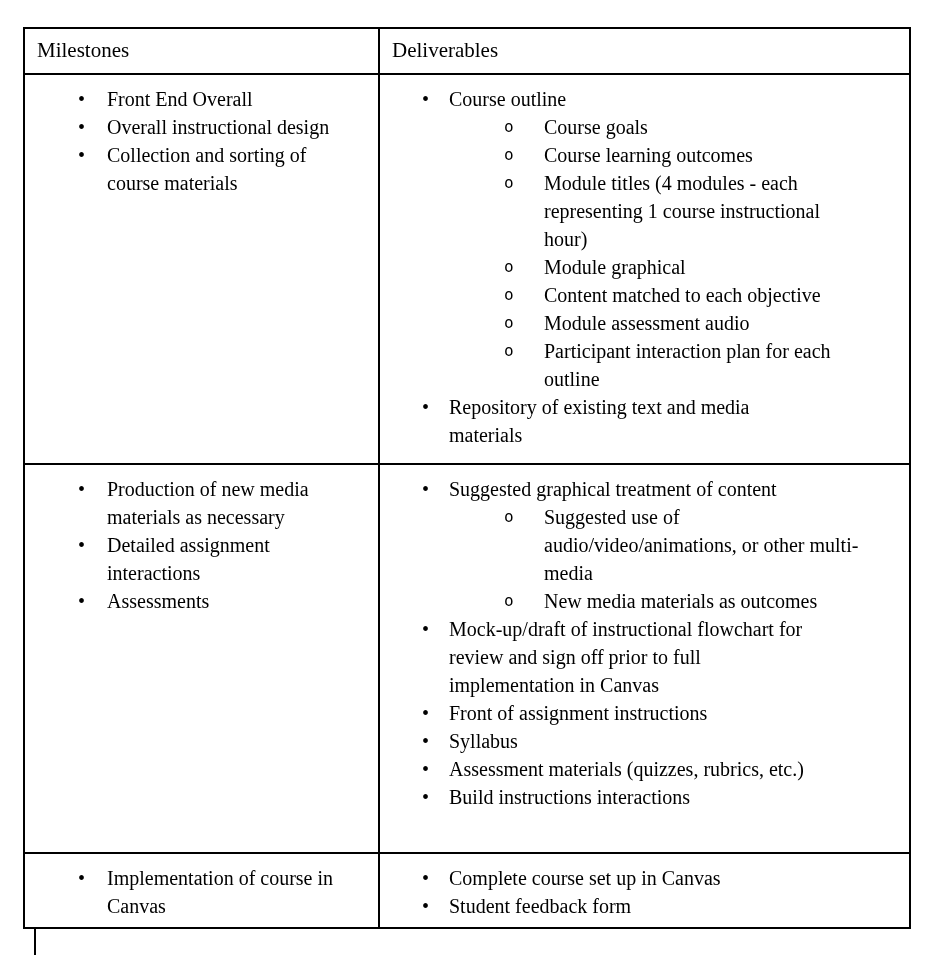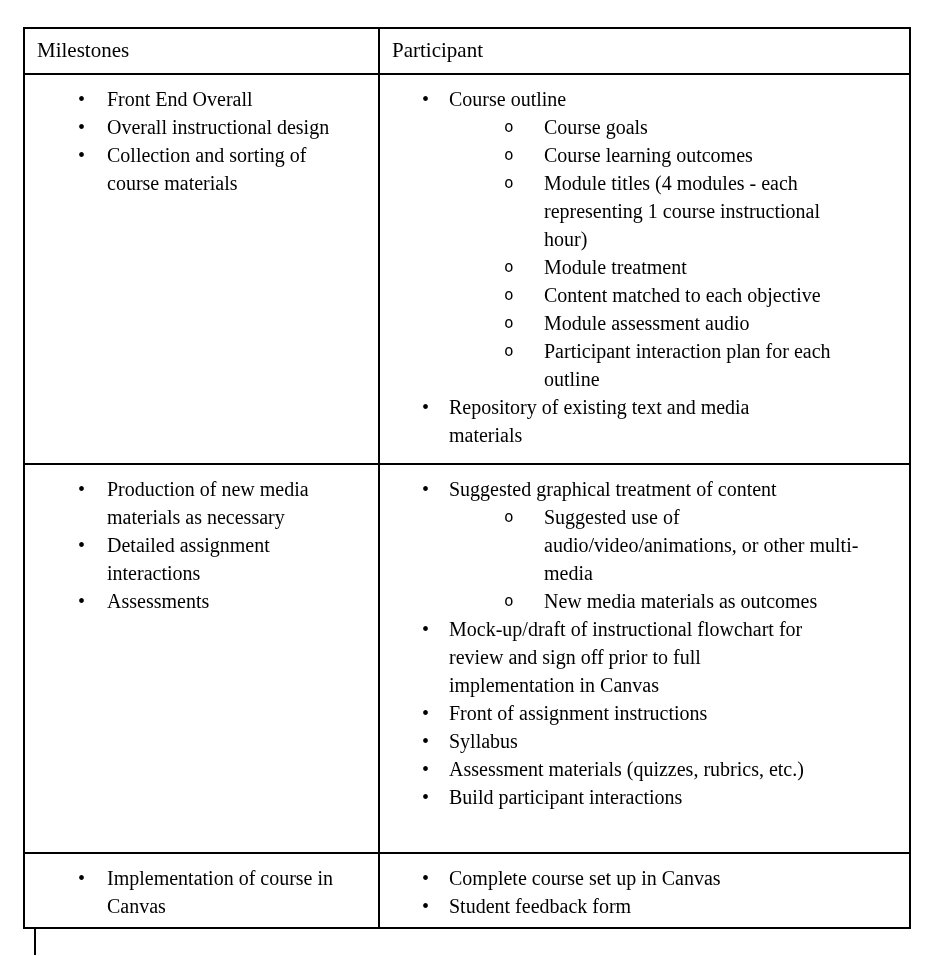--- a/index.html
+++ b/index.html
@@ -66,21 +66,21 @@
 
   <table class="doc-table">
     <colgroup>
         <col class="c1">
         <col class="c2">
       </colgroup>
 
     <tbody>
         <tr class="row-header">
       <td class="th">Milestones</td>
-      <td class="th">Participant</td>
+      <td class="th">Deliverables</td>
     </tr>
 
     <tr class="row-1">
       <td class="cell-m">
         <div class="li">
           <span class="marker">•</span>
           <span class="txt">Front End Overall</span>
         </div>
         <div class="li">
           <span class="marker">•</span>
@@ -103,21 +103,21 @@
         <div class="li li2">
           <span class="marker">o</span>
           <span class="txt">Course learning outcomes</span>
         </div>
         <div class="li li2">
           <span class="marker">o</span>
           <span class="txt">Module titles (4 modules - each representing 1 course instructional hour)</span>
         </div>
         <div class="li li2">
           <span class="marker">o</span>
-          <span class="txt">Module treatment</span>
+          <span class="txt">Module graphical</span>
         </div>
         <div class="li li2">
           <span class="marker">o</span>
           <span class="txt">Content matched to each objective</span>
         </div>
         <div class="li li2">
           <span class="marker">o</span>
           <span class="txt">Module assessment audio</span>
         </div>
         <div class="li li2">
@@ -170,21 +170,21 @@
         <div class="li li1">
           <span class="marker">•</span>
           <span class="txt">Syllabus</span>
         </div>
         <div class="li li1">
           <span class="marker">•</span>
           <span class="txt">Assessment materials (quizzes, rubrics, etc.)</span>
         </div>
         <div class="li li1">
           <span class="marker">•</span>
-          <span class="txt">Build participant interactions</span>
+          <span class="txt">Build instructions interactions</span>
         </div>
       </td>
     </tr>
 
     <tr class="row-3">
       <td class="cell-m">
         <div class="li">
           <span class="marker">•</span>
           <span class="txt">Implementation of course in Canvas</span>
         </div>

